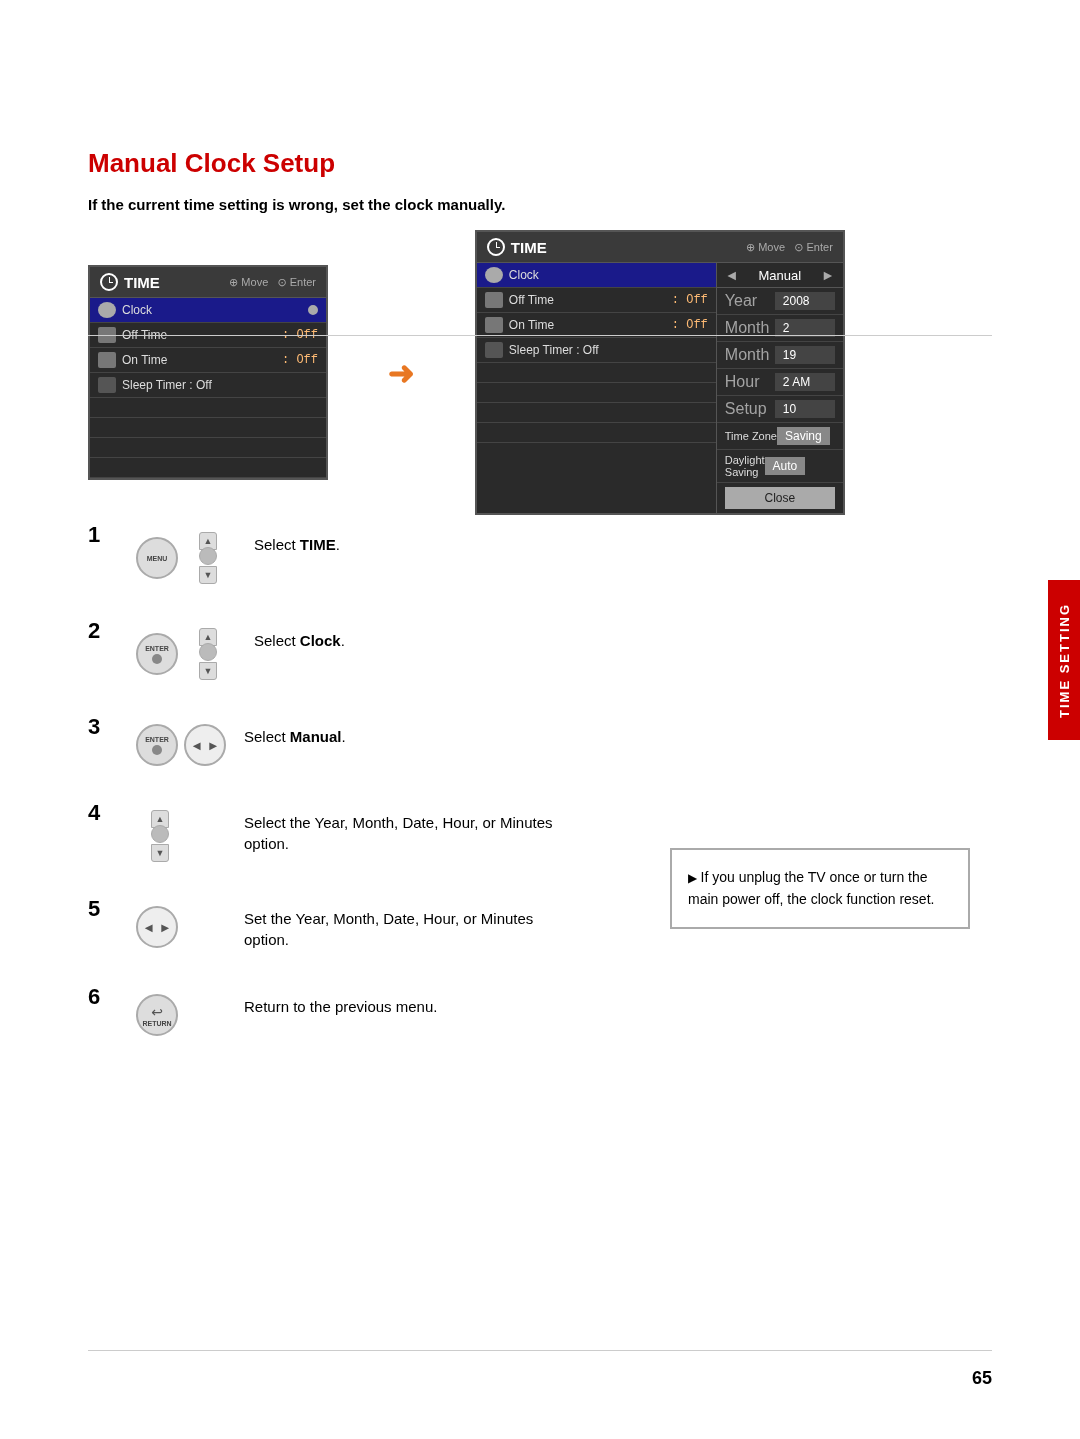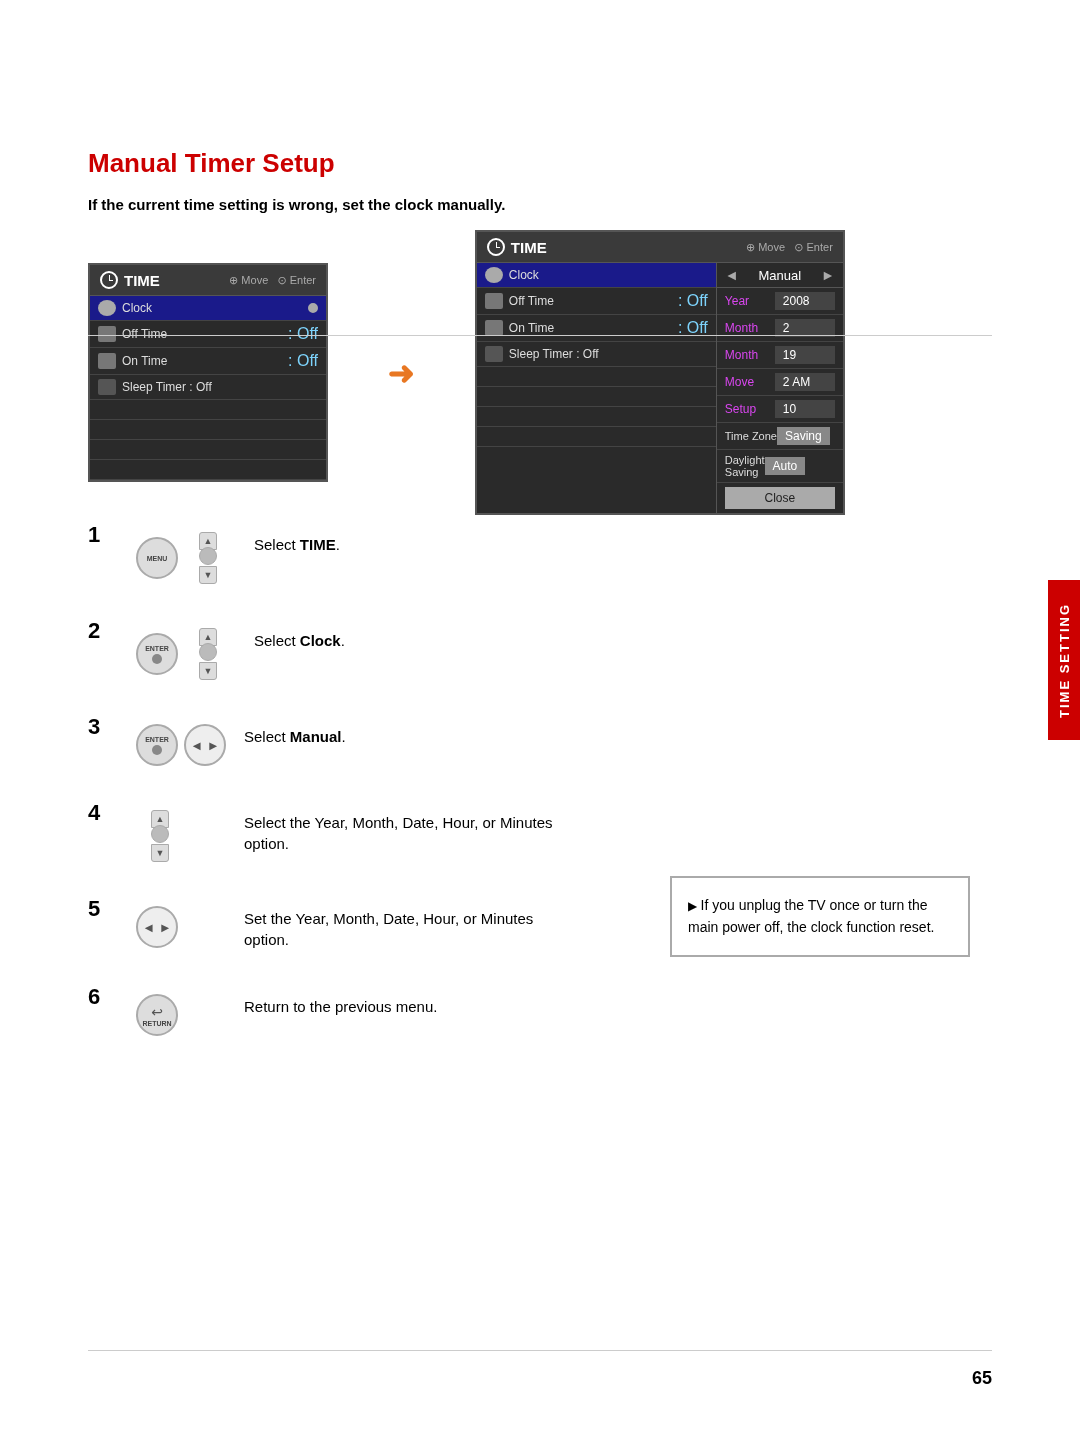--- a/index.html
+++ b/index.html
@@ -176,22 +176,23 @@
     .menu-icon.offTimer { background: #777; }
     .menu-icon.onTimer { background: #777; }
     .menu-icon.sleepTimer { background: #555; }
 
     .menu-label {
       color: #ddd;
       font-size: 12px;
       flex: 1;
     }
     .menu-value {
-      color: #7dd3fc;
-      font-size: 16px;
+      color: #fdba74;
+      font-size: 12px;
+      font-family: Liberation Mono, monospace;
     }
 
     .selected-dot {
       width: 10px;
       height: 10px;
       border: 2px solid #aaa;
       border-radius: 50%;
       margin-left: auto;
     }
     .selected-dot.filled {
@@ -235,22 +236,22 @@
     }
 
     .settings-row {
       display: flex;
       align-items: center;
       padding: 4px 8px;
       border-bottom: 1px solid #444;
     }
 
     .settings-label {
-      color: #d946ef;
-      font-size: 12px;
+      color: #a3a3a3;
+      font-size: 16px;
       flex: 1;
     }
 
     .settings-value {
       color: #fff;
       font-size: 12px;
       background: #444;
       padding: 2px 8px;
       min-width: 60px;
       text-align: left;
@@ -342,21 +343,20 @@
 
     
     .info-box {
       position: absolute;
       top: 848px;
       right: 110px;
       width: 300px;
       border: 2px solid #aaa;
       padding: 16px;
       background: white;
-      margin-top: 28px;
     }
 
     .info-box-content {
       font-size: 14px;
       color: #000;
       line-height: 1.6;
     }
 
     .info-box-content::before {
       content: '▶ ';
@@ -477,21 +477,21 @@
       color: #555;
     }
   </style>
 </head>
 <body>
 
 <div class="side-tab">
   <span class="side-tab-text">TIME SETTING</span>
 </div>
 
-<h1 class="page-title">Manual Timer Setup</h1>
+<h1 class="page-title">Manual Clock Setup</h1>
 <p class="page-subtitle">If the current time setting is wrong, set the clock manually.</p>
 
 <div class="menu-area">
 
   <div class="tv-panel">
     <div class="tv-panel-header">
       <div class="tv-panel-title">
         <span class="time-icon"></span>
         <span>TIME</span>
       </div>
@@ -583,21 +583,21 @@
           <span class="settings-label">Month</span>
           <span class="settings-value">2</span>
         </div>
 
         <div class="settings-row">
           <span class="settings-label">Month</span>
           <span class="settings-value">19</span>
         </div>
 
         <div class="settings-row">
-          <span class="settings-label">Move</span>
+          <span class="settings-label">Hour</span>
           <span class="settings-value">2 AM</span>
         </div>
 
         <div class="settings-row">
           <span class="settings-label">Setup</span>
           <span class="settings-value">10</span>
         </div>
 
         <div class="settings-row">
           <span class="time-zone-label">Time Zone</span>

